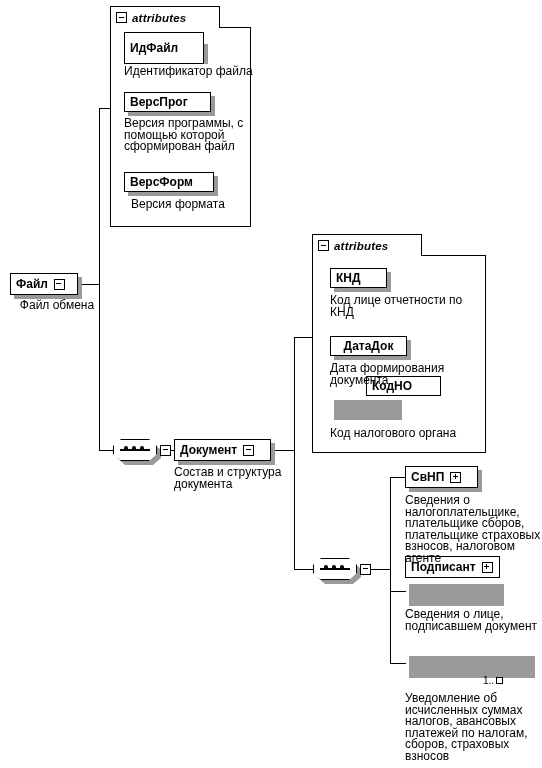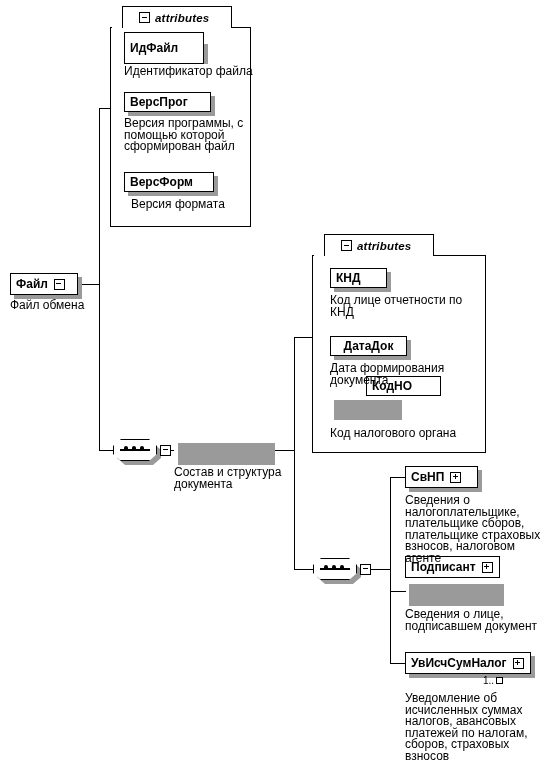--- a/index.html
+++ b/index.html
@@ -12,23 +12,22 @@
   .hline{position:absolute;height:0;border-top:1.4px solid #000;}
   .vline{position:absolute;width:0;border-left:1.4px solid #000;}
 
   
   .attr-box{position:absolute;}
   .attr-tab{
     position:absolute;left:0;top:0;
     height:22px;box-sizing:border-box;
     border:1.4px solid #000;border-bottom:none;
     background:#fff;
-    display:flex;align-items:center;padding-left:16px;
+    display:flex;align-items:center;padding-left:5px;
     z-index:3;
-    margin-left:12px;
   }
   .attr-tab .lbl{
     font-style:italic;font-weight:bold;font-size:11.5px;
     margin-left:5px;letter-spacing:.2px;
   }
   .attr-body{
     position:absolute;left:0;top:21px;
     box-sizing:border-box;
     border:1.4px solid #000;
     background:#fff;
@@ -143,41 +142,45 @@
       <span class="nm">ВерсФорм</span>
     </div>
     <div class="cap" style="left:124px;top:199px;width:122px;padding-left:7px;">Версия формата</div>
   </div>
 
   <div class="node-shadow" style="left:14px;top:277px;width:68px;height:22px;"></div>
   <div class="node" style="left:10px;top:273px;width:68px;height:22px;">
     <span class="nm">Файл</span>
     <span class="exp"></span>
   </div>
-  <div class="cap" style="left:10px;top:300px;width:110px;">Файл обмена</div>
+  <div class="cap" style="left:2px;top:300px;width:110px;text-align:center;">Файл обмена</div>
 
   <div class="hline" style="left:78px;top:284px;width:22px;"></div>
   <div class="vline" style="left:99px;top:108px;height:177px;"></div>
   <div class="hline" style="left:99px;top:108px;width:12px;"></div>
   <div class="vline" style="left:99px;top:284px;height:167px;"></div>
   <div class="hline" style="left:99px;top:450px;width:15px;"></div>
 
   <div class="seq" style="left:113px;top:439px;width:62px;height:26px;">
     <div class="seqshadow" style="left:4px;top:4px;width:44px;height:22px;
          clip-path:polygon(8px 0,36px 0,44px 7px,44px 15px,36px 22px,8px 22px,0 15px,0 7px);"></div>
     <div class="hex"></div>
     <div class="bar"></div>
     <div class="dot d1"></div>
     <div class="dot d2"></div>
     <div class="dot d3"></div>
     <div class="seqexp" style="left:47px;top:5.5px;"></div>
   </div>
   <div class="hline" style="left:158px;top:450px;width:16px;"></div>
 
   <div class="node-shadow" style="left:178px;top:443px;width:97px;height:22px;"></div>
+  <div class="node" style="left:174px;top:439px;width:97px;height:22px;">
+    <span class="nm">Документ</span>
+    <span class="exp"></span>
+  </div>
   <div class="cap" style="left:174px;top:467px;width:115px;">Состав и структура
 документа</div>
 
   <div class="hline" style="left:271px;top:450px;width:24px;"></div>
   <div class="vline" style="left:294px;top:337px;height:114px;"></div>
   <div class="hline" style="left:294px;top:337px;width:18px;"></div>
   <div class="vline" style="left:294px;top:450px;height:120px;"></div>
   <div class="hline" style="left:294px;top:569px;width:20px;"></div>
 
   <div class="attr-box">
@@ -239,24 +242,20 @@
 
   <div class="node-shadow" style="left:409px;top:584px;width:95px;height:22px;"></div>
   <div class="node" style="left:405px;top:556px;width:95px;height:22px;">
     <span class="nm">Подписант</span>
     <span class="exp plus"></span>
   </div>
   <div class="cap" style="left:405px;top:609px;width:140px;">Сведения о лице,
 подписавшем документ</div>
 
   <div class="node-shadow" style="left:409px;top:656px;width:126px;height:22px;"></div>
-  <div class="node" style="left:405px;top:652px;width:126px;height:22px;">
-    <span class="nm">УвИсчСумНалог</span>
-    <span class="exp plus"></span>
-  </div>
   <div class="card" style="left:483px;top:675px;">
     <span>1..</span>
     <span class="inf"></span>
   </div>
   <div class="cap" style="left:405px;top:693px;width:140px;">Уведомление об
 исчисленных суммах
 налогов, авансовых
 платежей по налогам,
 сборов, страховых взносов</div>
 

